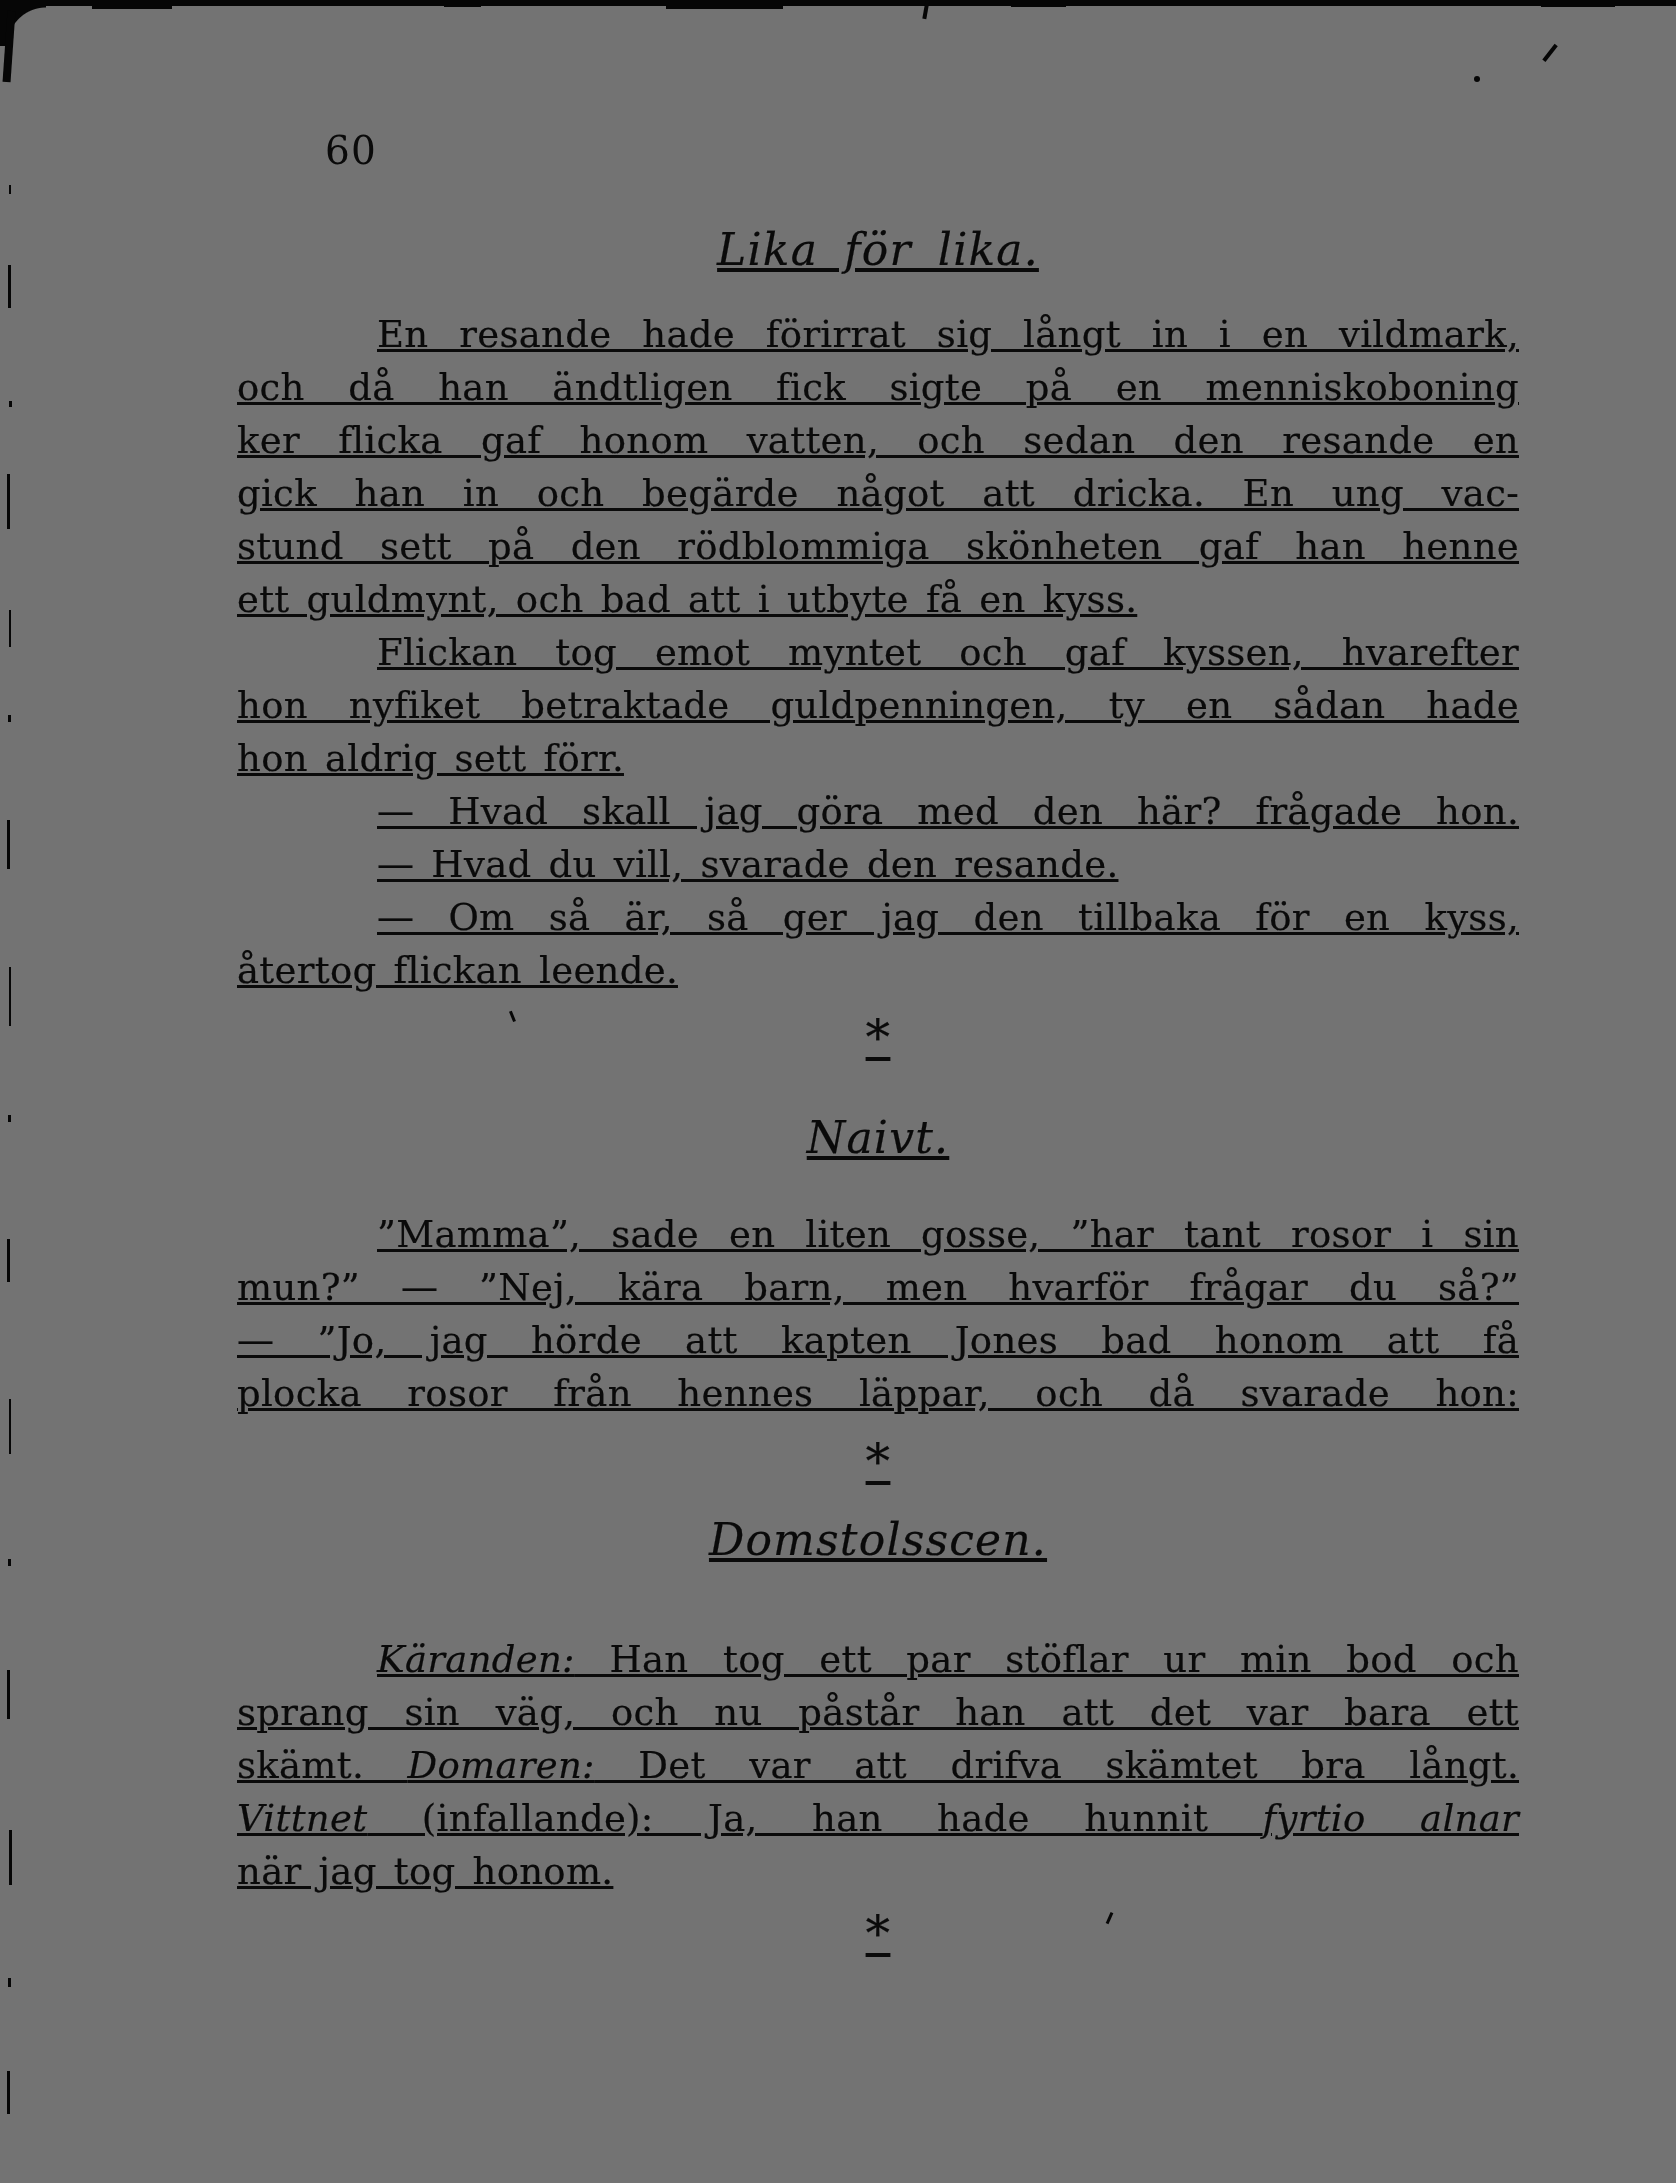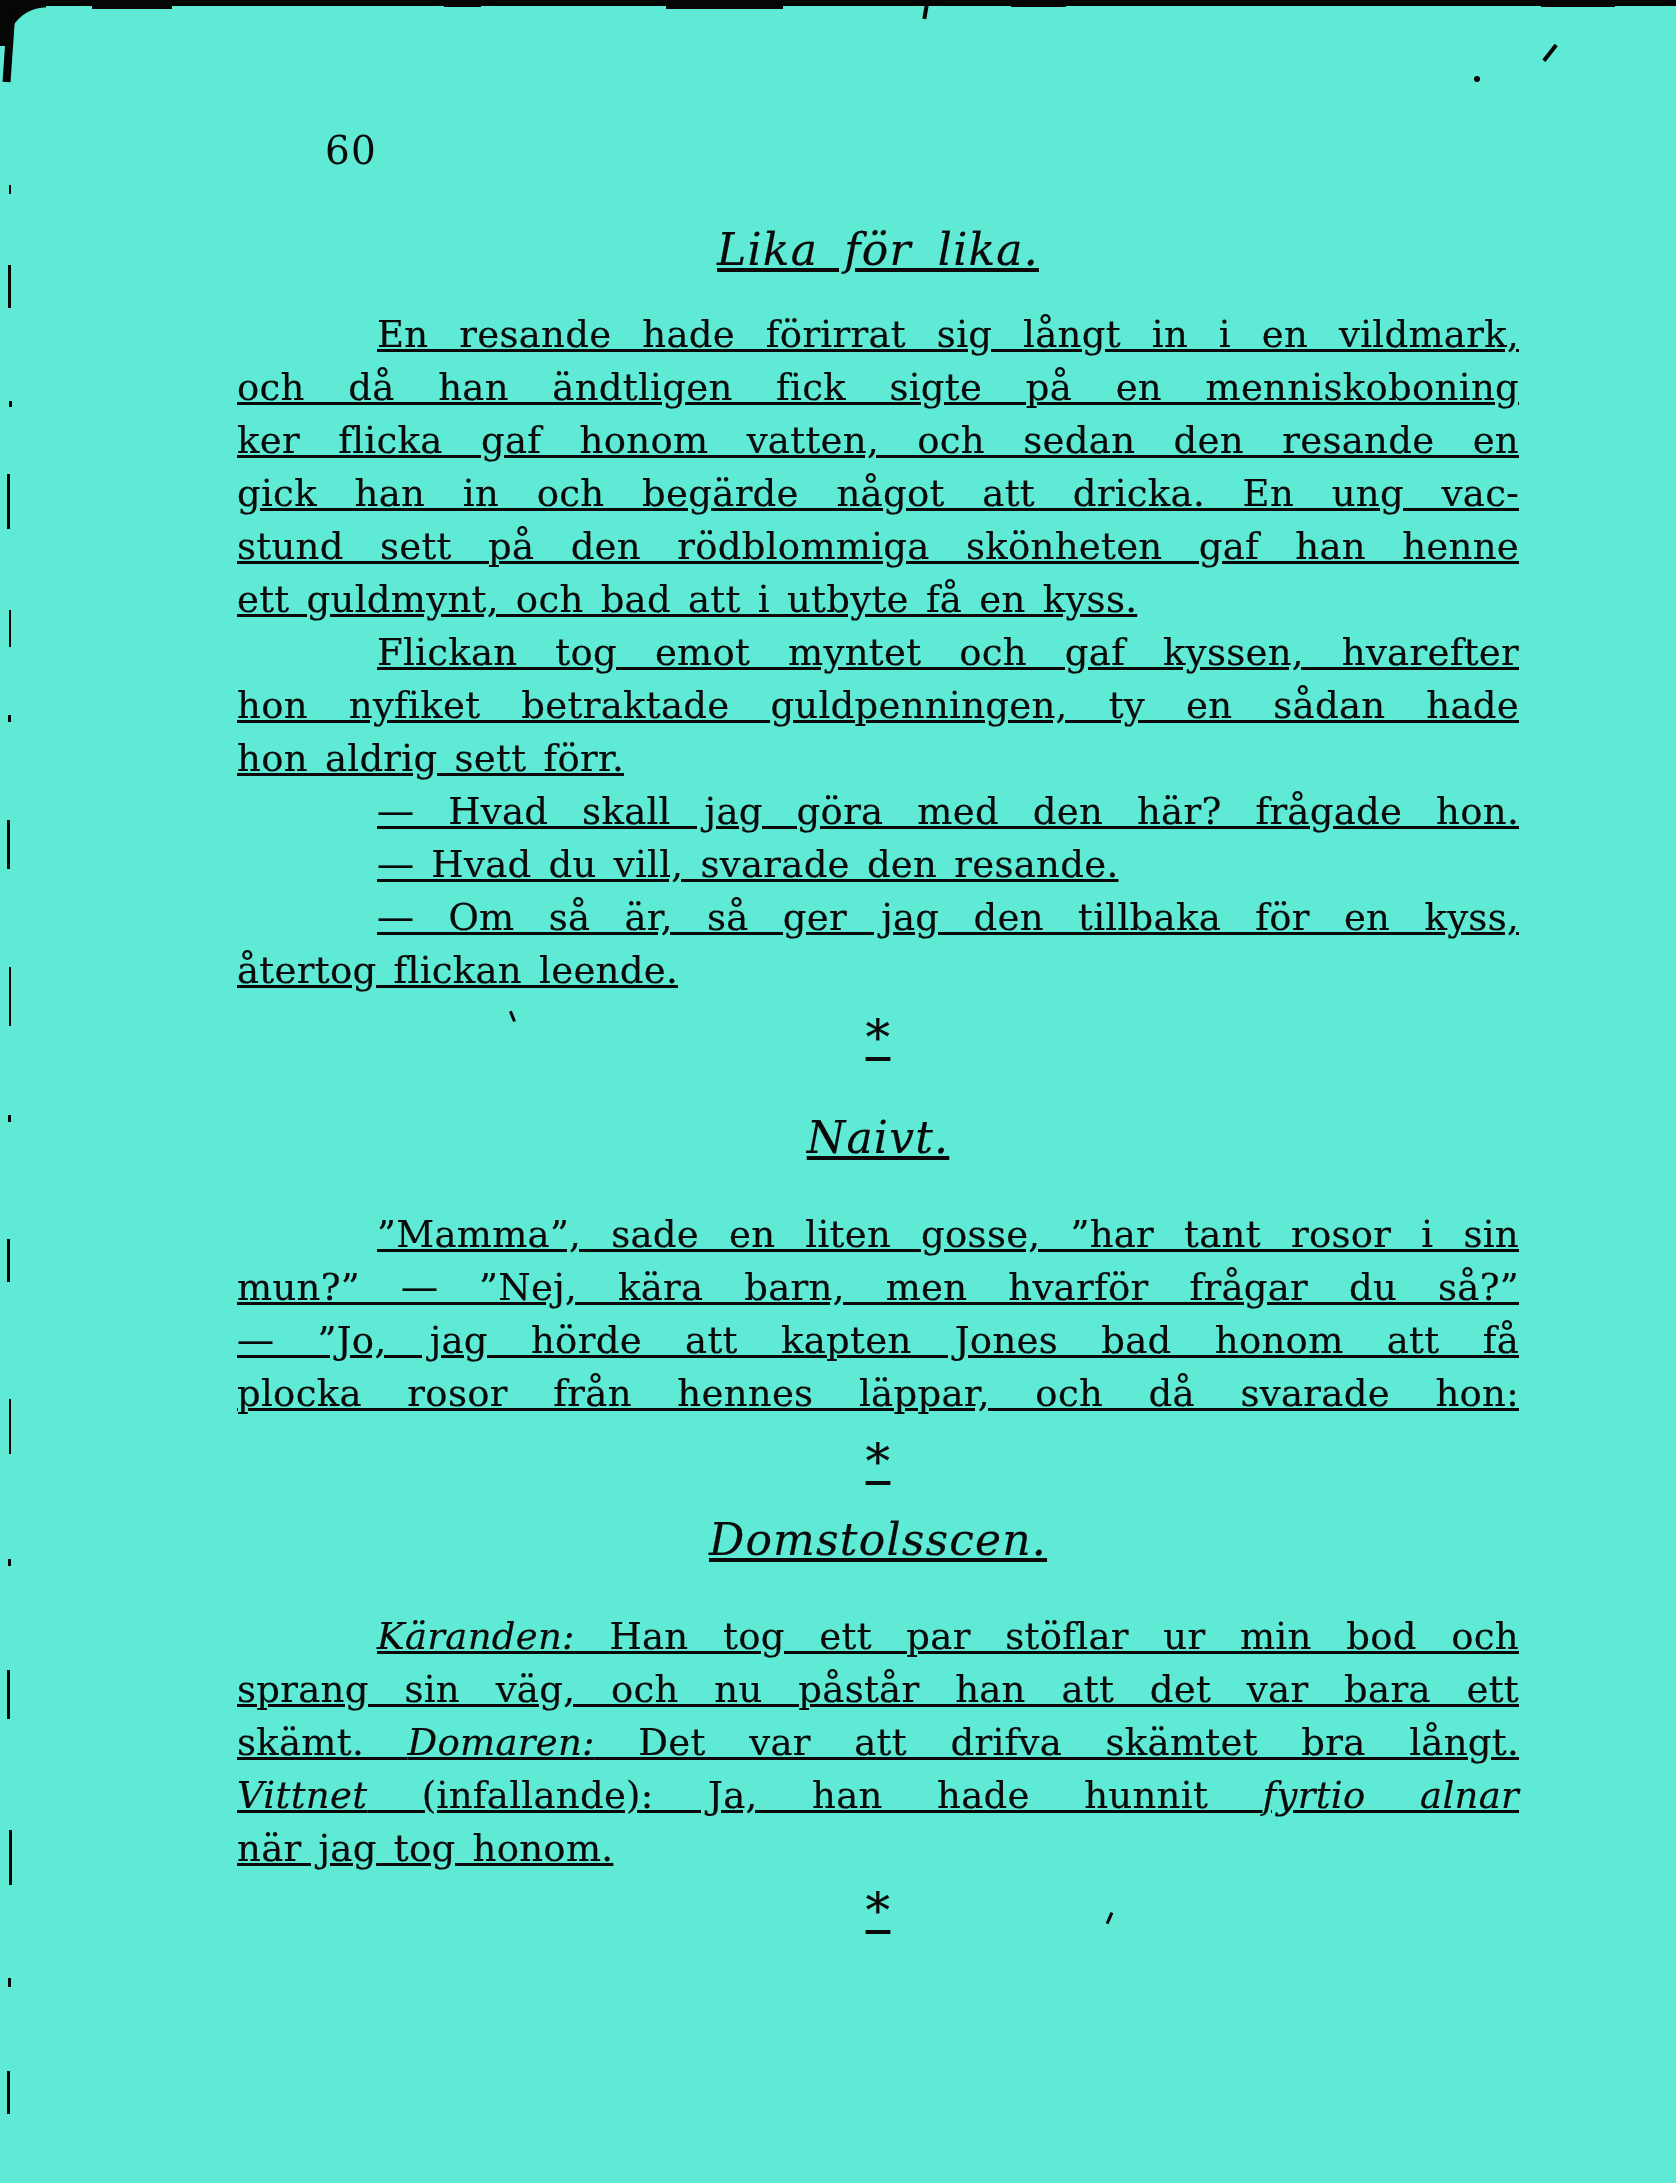--- a/index.html
+++ b/index.html
@@ -4,21 +4,21 @@
 <style>
   html, body {
     margin: 0; padding: 0;
     width: 1676px; height: 2183px;
     overflow: hidden;
     background: #ffffff;
   }
   .page {
     position: relative;
     width: 1676px; height: 2183px;
-    background: #5eead4;
+    background: #737373;
     color: #0a0a0a;
     font-family: "DejaVu Serif", "Liberation Serif", serif;
   }
   
   .art { position: absolute; background: #060606; }
   .topbar { top: 0; left: 0; width: 1676px; height: 5.5px; }
   .corner {
     top: 0; left: 0; width: 46px; height: 46px;
     background: radial-gradient(circle at 46px 46px, transparent 38px, #060606 39px);
   }
@@ -59,21 +59,21 @@
     text-align: center;
     font-size: 49px;
     line-height: 53px;
     height: 53px;
   }
   
   .sec0 .sec-title { margin-bottom: 31px; }
   .sec0 .sep { margin-top: 13.6px; margin-bottom: 46px; }
   .sec1 .sec-title { margin-bottom: 43px; }
   .sec1 .sep { margin-top: 15.4px; margin-bottom: 24px; }
-  .sec2 .sec-title { margin-bottom: 43px; }
+  .sec2 .sec-title { margin-bottom: 66px; }
   .sec2 .sep { margin-top: 9.2px; margin-bottom: 0; }
 </style>
 </head>
 <body>
 
 <div class="page">
 
   <div class="art topbar"></div>
   <div class="art" style="left:92px;top:0;width:80px;height:8.6px;"></div>
   <div class="art" style="left:444px;top:0;width:37px;height:7.4px;"></div>

